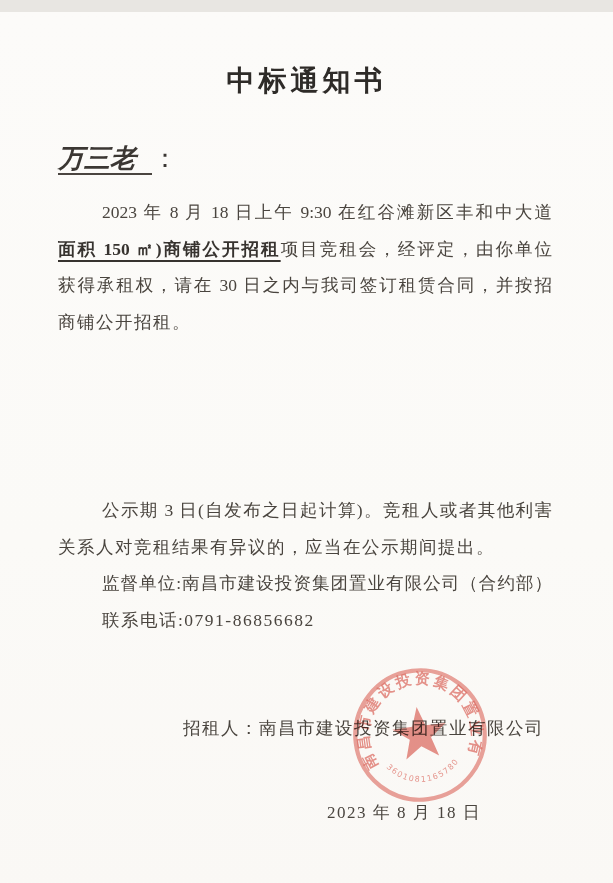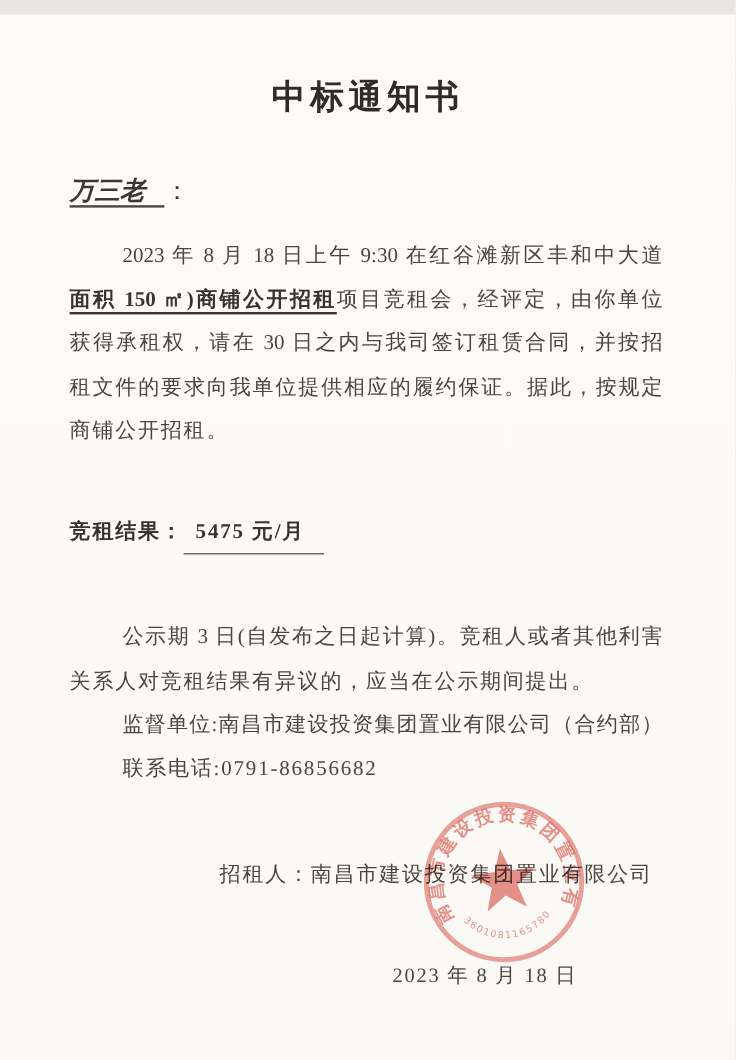--- a/index.html
+++ b/index.html
@@ -16,33 +16,33 @@
     color:#45413c;
   }
   .title{
     position:absolute;top:50px;left:0;width:613px;
     text-align:center;
     font-size:28px;font-weight:bold;letter-spacing:4px;
     color:#2e2b28;
   }
   .addressee{
     position:absolute;top:130px;left:58px;
-    font-size:21px;line-height:34px;color:#3b3733;
+    font-size:26px;line-height:34px;color:#3b3733;
   }
   .addressee .name{
     font-weight:bold;font-style:italic;
     padding-right:16px;
     border-bottom:2px solid #4a4540;
   }
   .body-block{
     position:absolute;left:58px;width:494px;
     font-size:17.5px;color:#4a453f;
   }
   .p1{top:182px;}
-  .p2{top:500px;}
+  .p2{top:480px;}
   .line{
     height:36.5px;line-height:36.5px;
     white-space:nowrap;
   }
   .jl{
     white-space:normal;
     text-align:justify;
     text-align-last:justify;
   }
   .indent{text-indent:44px;}
@@ -87,25 +87,23 @@
 <div class="page">
 
   <div class="title">中标通知书</div>
 
   <div class="addressee"><span class="name">万三老</span><span>：</span></div>
 
   <div class="body-block p1">
     <div class="line jl indent">2023 年 8 月 18 日上午 9:30 在红谷滩新区丰和中大道</div>
     <div class="line jl"><span class="hl">面积 150 ㎡)商铺公开招租</span><span>项目竞租会，经评定，由你单位</span></div>
     <div class="line jl">获得承租权，请在 30 日之内与我司签订租赁合同，并按招</div>
-    <div class="line jl">租文件的要求向我单位提供相应的履约保证。据此，按规定</div>
     <div class="line plain">商铺公开招租。</div>
   </div>
 
-  <div class="result-line"><span>竞租结果：</span><span class="value">5475 元/月</span></div>
 
   <div class="body-block p2">
     <div class="line jl indent">公示期 3 日(自发布之日起计算)。竞租人或者其他利害</div>
     <div class="line plain">关系人对竞租结果有异议的，应当在公示期间提出。</div>
     <div class="line jl indent">监督单位:南昌市建设投资集团置业有限公司（合约部）</div>
     <div class="line plain indent">联系电话:0791-86856682</div>
   </div>
 
   <div class="sig-lessor">招租人：南昌市建设投资集团置业有限公司</div>
   <div class="sig-date">2023 年 8 月 18 日</div>

